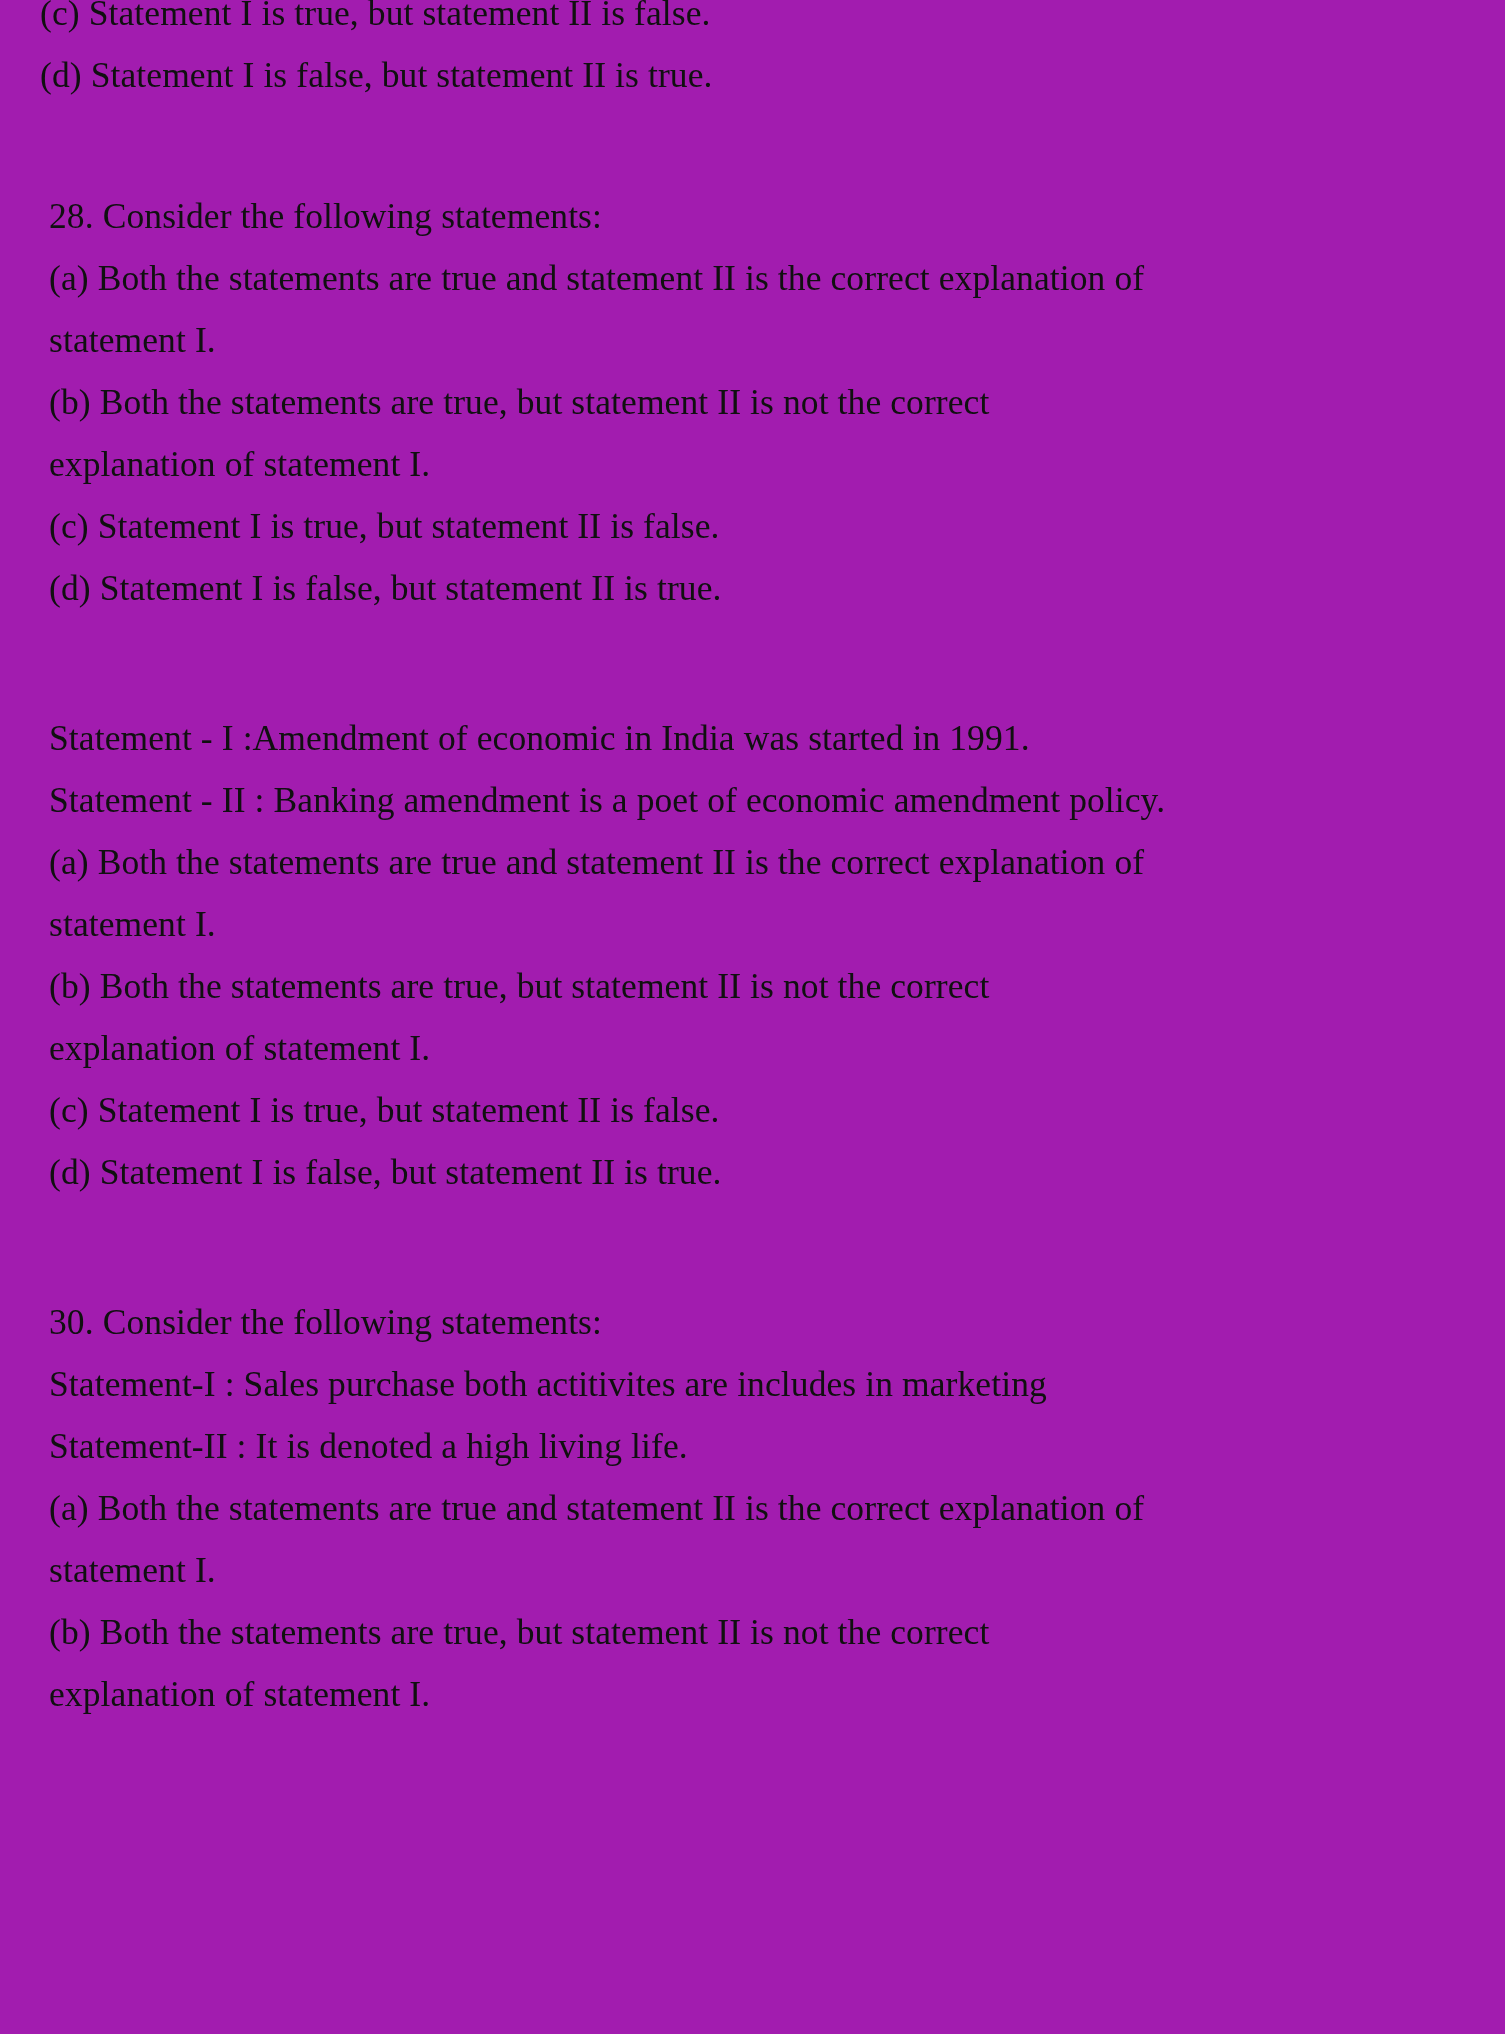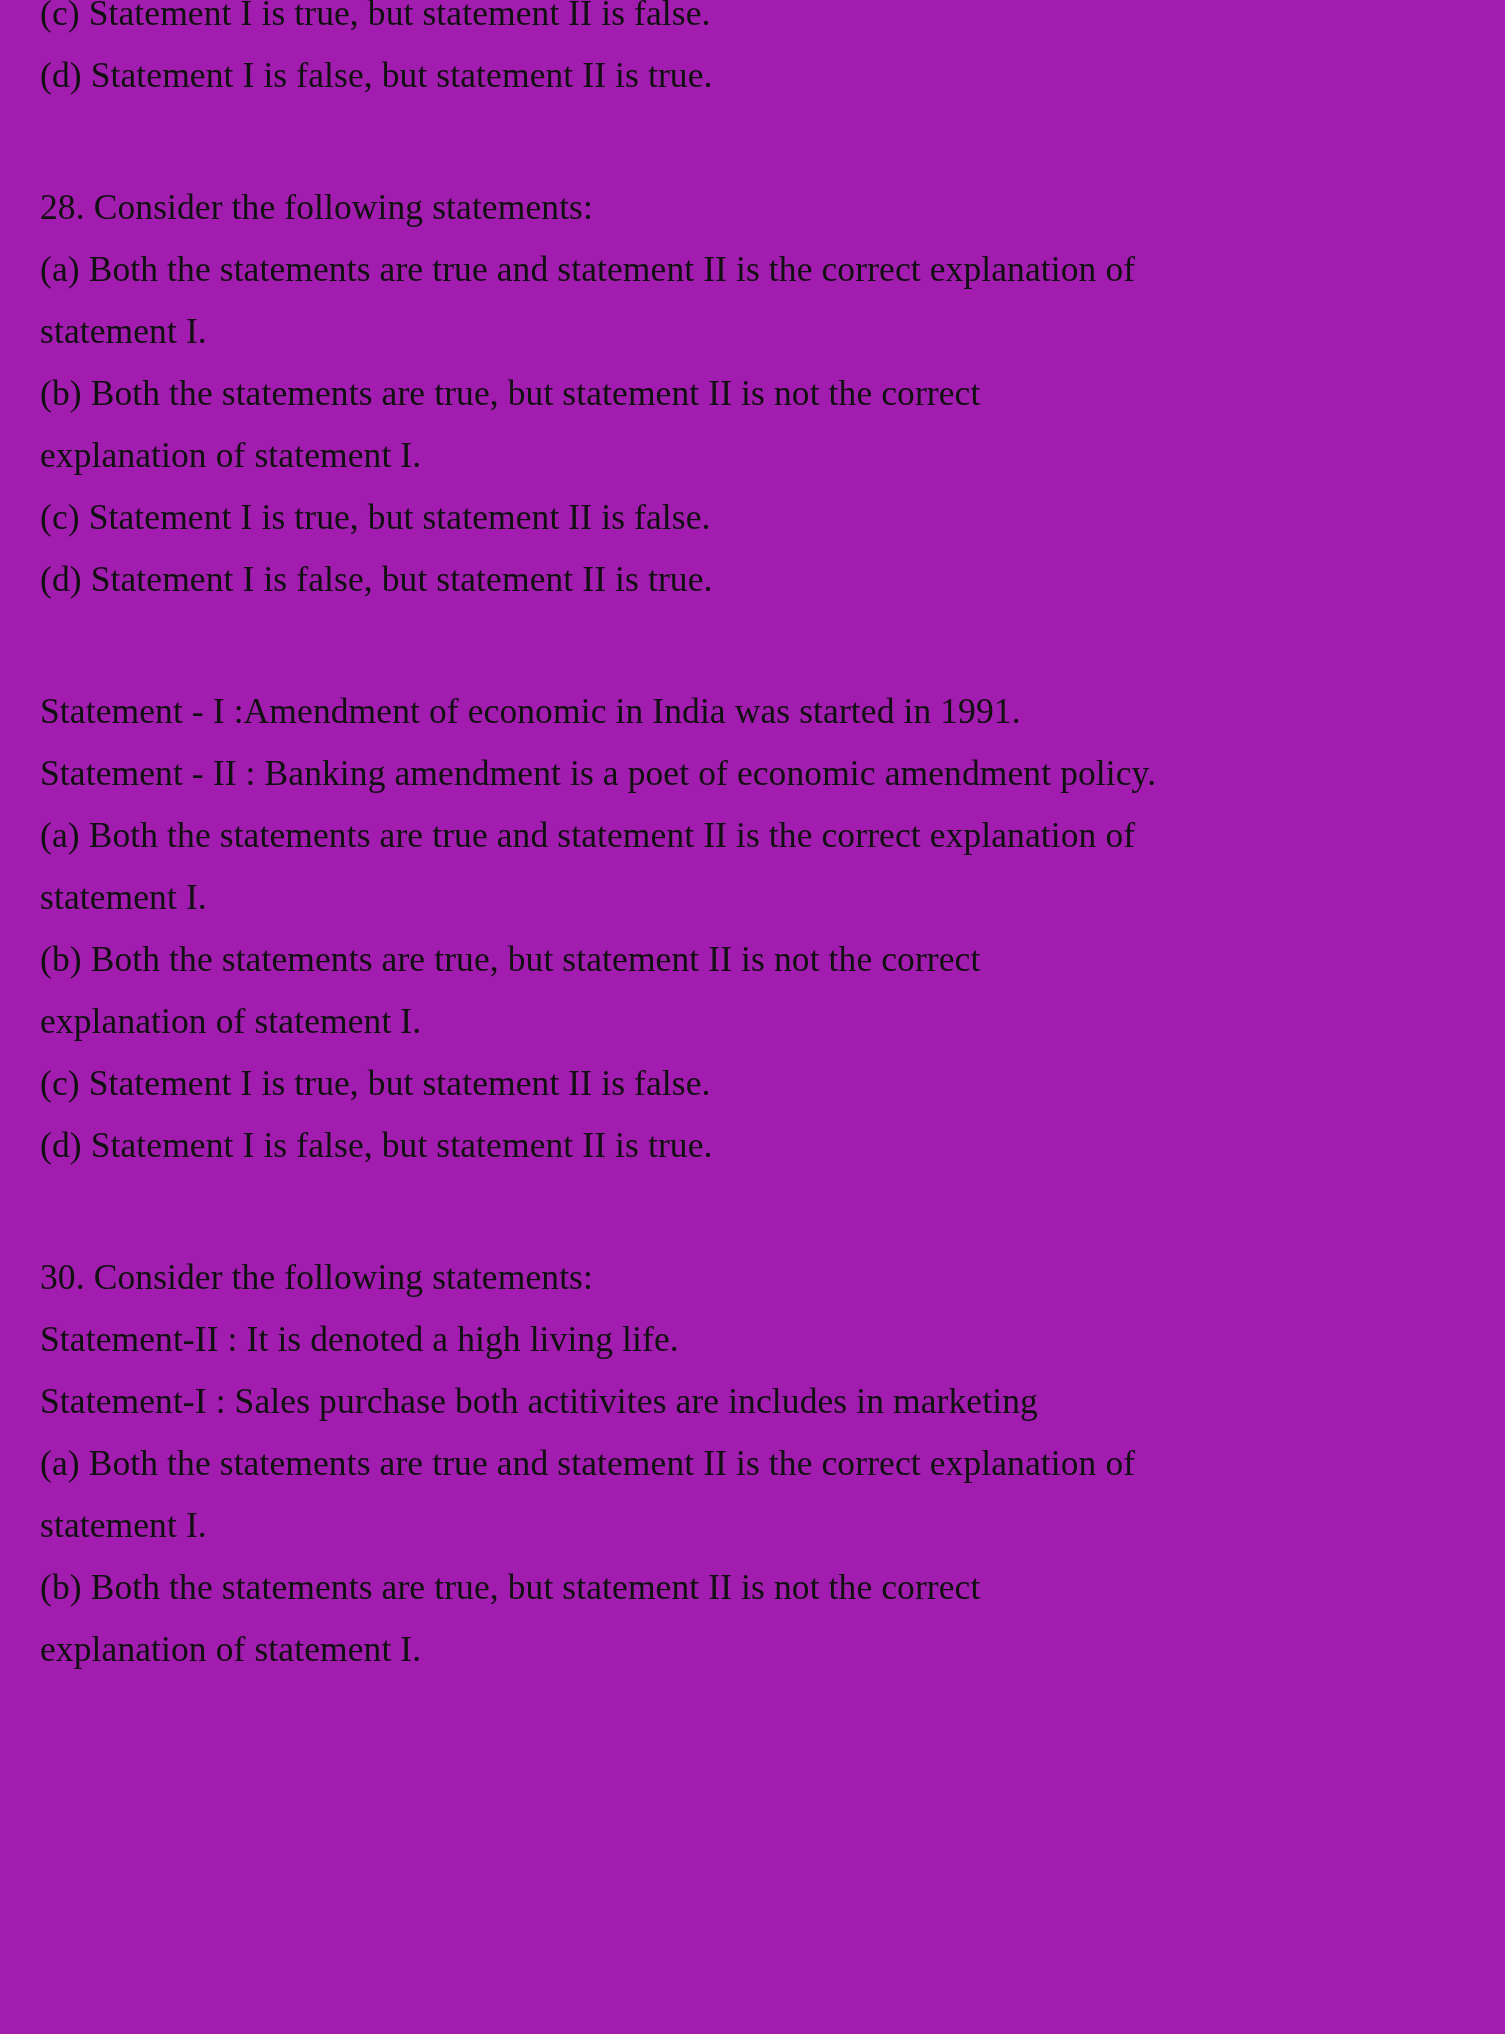--- a/index.html
+++ b/index.html
@@ -32,21 +32,21 @@
     color: #101010;
     white-space: pre-wrap;
     text-rendering: optimizeLegibility;
   }
   .q-number {
     font-size: 35.5px;
     line-height: 62px;
   }
   .gap-block { height: 70px; }
   .question {
-    margin: 0;
+    margin: 9px;
     padding: 0;
   }
   .opt-wrap {
     max-width: 1100px;
   }
   .opt-wrap.narrow {
     max-width: 1000px;
   }
   .stmt {
     max-width: 1200px;
@@ -83,20 +83,20 @@
       <div class="line opt-wrap">(a) Both the statements are true and statement II is the correct explanation of statement I.</div>
       <div class="line opt-wrap narrow">(b) Both the statements are true, but statement II is not the correct explanation of statement I.</div>
       <div class="line opt-wrap">(c) Statement I is true, but statement II is false.</div>
       <div class="line opt-wrap">(d) Statement I is false, but statement II is true.</div>
     </div>
 
     <div class="gap-block"></div>
 
     <div class="question">
       <div class="line q-number">30. Consider the following statements:</div>
+      <div class="line stmt">Statement-I : Sales purchase both actitivites are includes in marketing</div>
       <div class="line stmt">Statement-II : It is denoted a high living life.</div>
-      <div class="line stmt">Statement-I : Sales purchase both actitivites are includes in marketing</div>
       <div class="line opt-wrap">(a) Both the statements are true and statement II is the correct explanation of statement I.</div>
       <div class="line opt-wrap narrow">(b) Both the statements are true, but statement II is not the correct explanation of statement I.</div>
     </div>
 
   </div>
 </div>
 
 </body></html>

